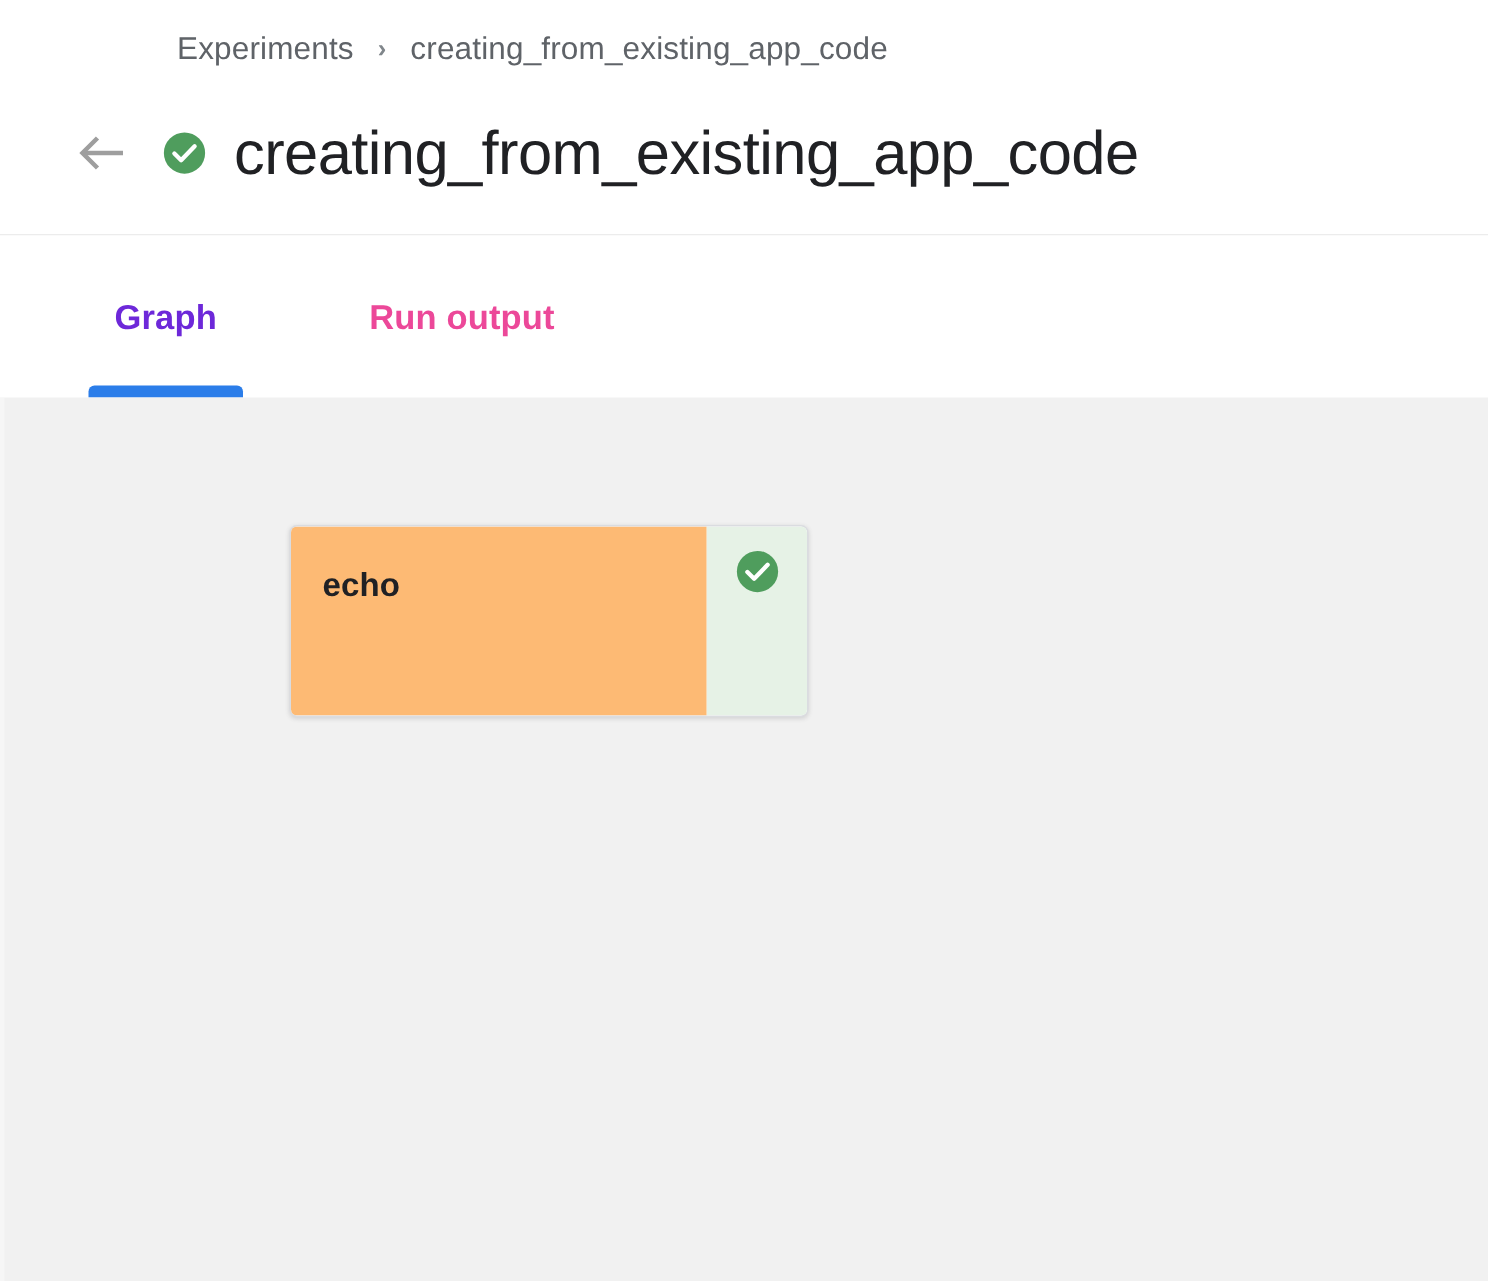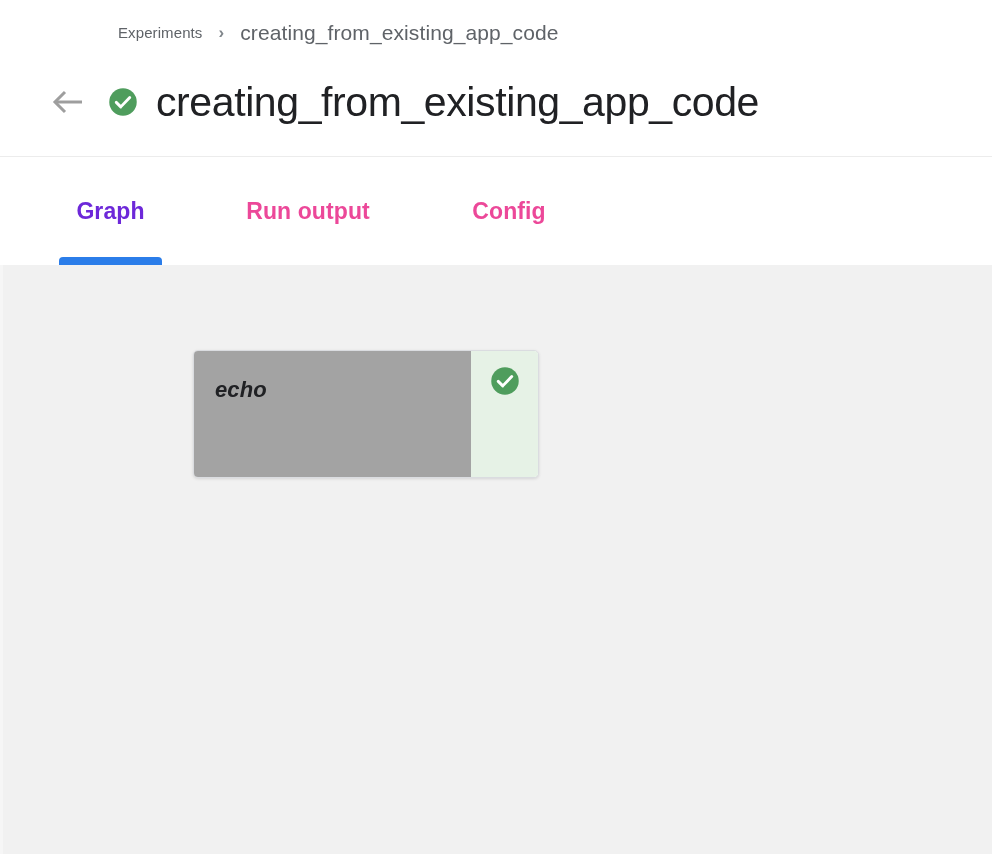--- a/index.html
+++ b/index.html
@@ -41,21 +41,21 @@
     display: flex;
     align-items: center;
     height: 30px;
     font-size: 21px;
     color: #5f6368;
     letter-spacing: 0.1px;
     white-space: nowrap;
   }
   .breadcrumb-link {
     color: #5f6368;
-    font-size: 15px;
+    font-size: 21px;
     line-height: 30px;
   }
   .breadcrumb-sep {
     color: #80868b;
     font-size: 17px;
     margin: 0 16px;
     line-height: 30px;
     font-weight: 600;
   }
   .breadcrumb-current {
@@ -182,22 +182,21 @@
     border-radius: 5px;
     box-shadow: 0 1px 3px rgba(60,64,67,0.16);
     box-sizing: border-box;
     display: flex;
     overflow: hidden;
     cursor: pointer;
   }
   .node-body {
     flex: 1 1 auto;
     position: relative;
-    background: #a3a3a3;
-    font-style: italic;
+    background: #fdba74;
   }
   .node-label {
     position: absolute;
     left: 21px;
     top: 26px;
     font-size: 22px;
     font-weight: bold;
     color: #202124;
     letter-spacing: 0.1px;
   }
@@ -249,24 +248,20 @@
   <div class="tabbar">
     <div class="tabs">
       <div class="tab tab-0 active">
         <span>Graph</span>
         <span class="tab-underline"></span>
       </div>
       <div class="tab tab-1">
         <span>Run output</span>
 
       </div>
-      <div class="tab tab-2">
-        <span>Config</span>
-
-      </div>
     </div>
   </div>
 
   <div class="canvas">
     <div class="canvas-left-edge"></div>
 
     <div class="node">
       <div class="node-body">
         <span class="node-label">echo</span>
       </div>

